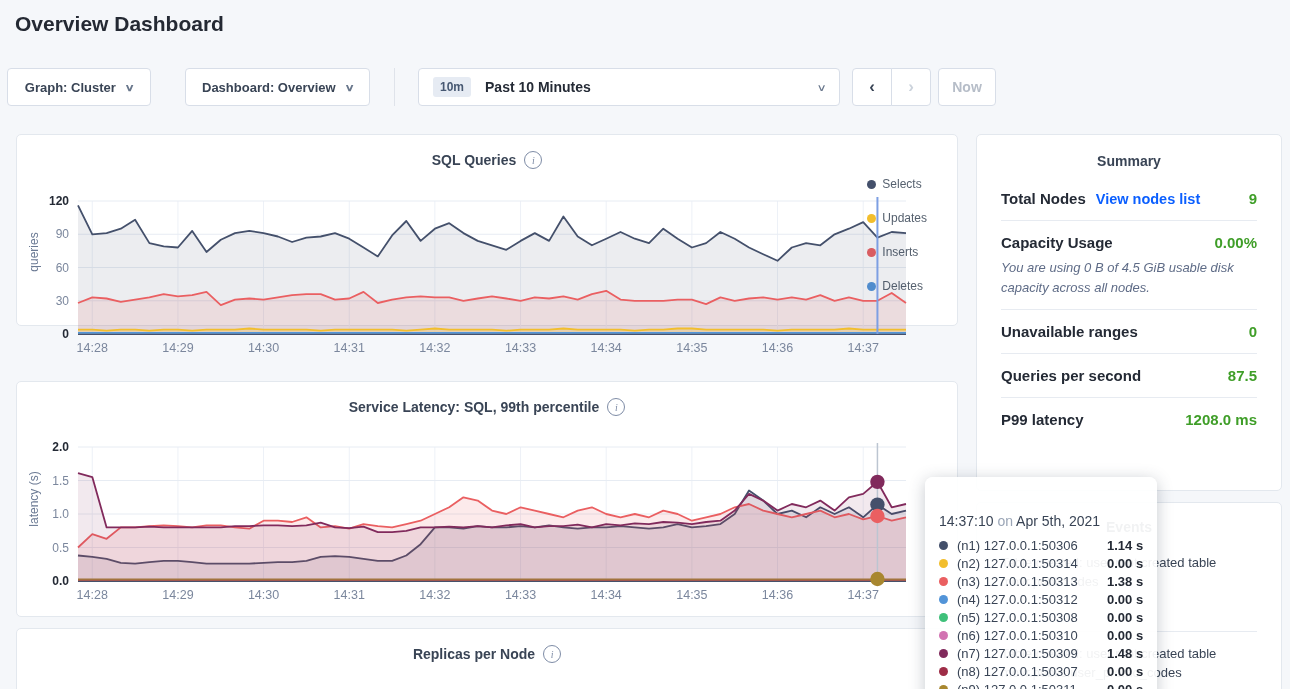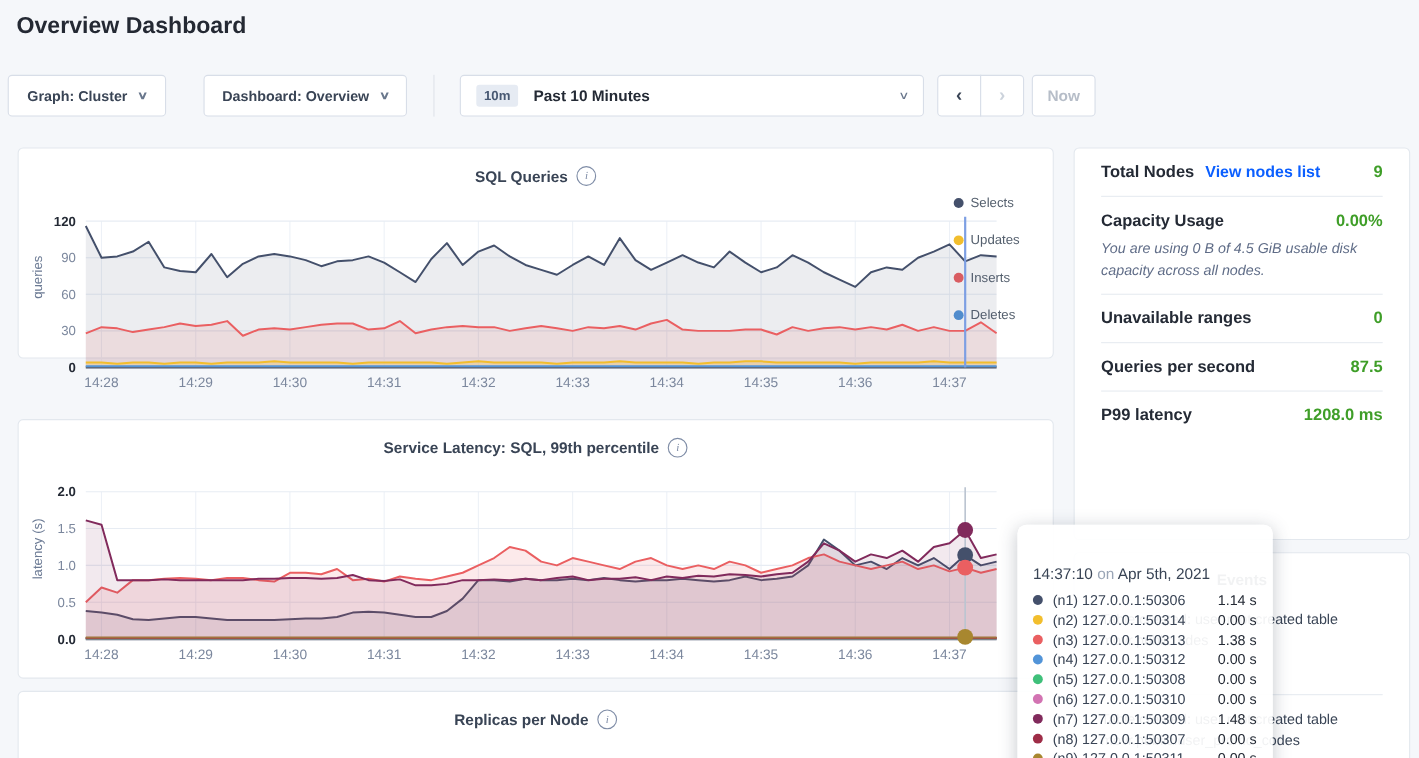--- a/index.html
+++ b/index.html
@@ -49,21 +49,21 @@
   .ev-div{border-top:1px solid #e7ebf1;}
   
   .tooltip{position:absolute;left:925px;top:477px;width:232px;z-index:30;
     background:rgba(255,255,255,0.93);border-radius:8px;
     box-shadow:0 3px 16px rgba(50,60,80,0.28);padding:12px 10px 13px 14px;box-sizing:border-box;}
   .tt-head{font-size:14px;color:#394455;margin-bottom:7px;margin-top:24px;}
   .tt-on{color:#9aa5b6;}
   .tt-row{display:flex;align-items:center;height:18px;}
   .tt-dot{width:9px;height:9px;border-radius:50%;flex:0 0 9px;margin-right:9px;}
   .tt-label{font-size:13px;color:#394455;width:150px;flex:0 0 150px;}
-  .tt-val{font-size:13px;font-weight:400;color:#242a35;text-align:center;}
+  .tt-val{font-size:13px;font-weight:700;color:#242a35;text-align:center;}
 </style>
 </head>
 <body>
 
 <div id="app">
 
   <div class="page-title">Overview Dashboard</div>
 
   <div class="ctl dd" style="left:7px;width:144px;">
     <span>Graph: Cluster</span>
@@ -213,20 +213,21 @@
   </div>
 
   <div class="panel" style="left:16px;top:628px;width:942px;height:90px;">
     <div class="chart-title-row">
       <span class="chart-title">Replicas per Node</span>
       <span class="info-icon">i</span>
     </div>
   </div>
 
   <div class="panel sum-pad" style="left:976px;top:134px;width:306px;height:357px;">
+    <div class="sum-title">Summary</div>
     <div class="sum-row">
       <span class="sum-label">Total Nodes</span>
       <span class="sum-link">View nodes list</span>
       <span class="sum-val">9</span>
     </div>
     <div class="sum-div"></div>
     <div class="sum-row">
       <span class="sum-label">Capacity Usage</span>
       <span class="sum-val">0.00%</span>
     </div>

